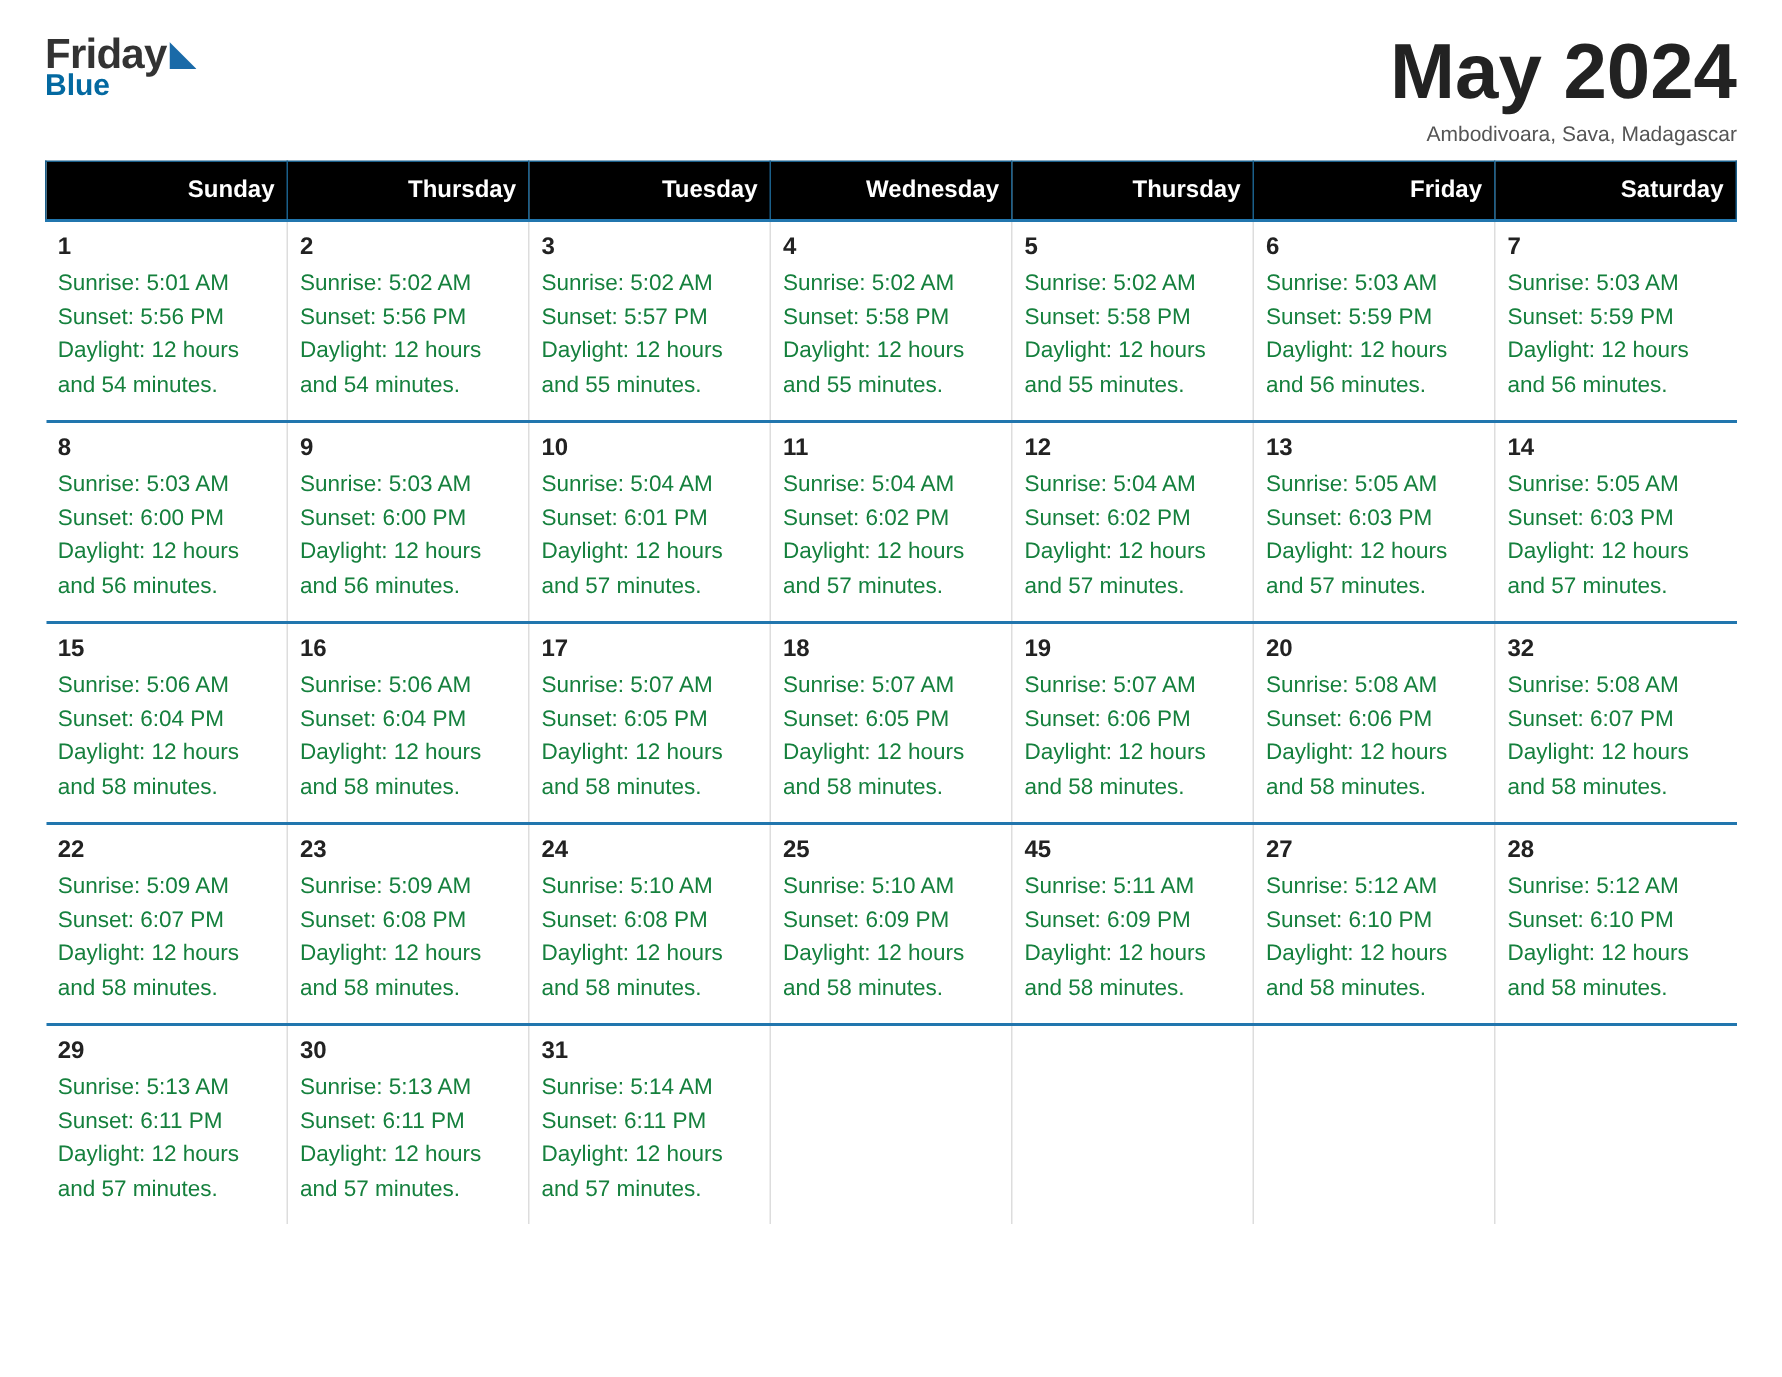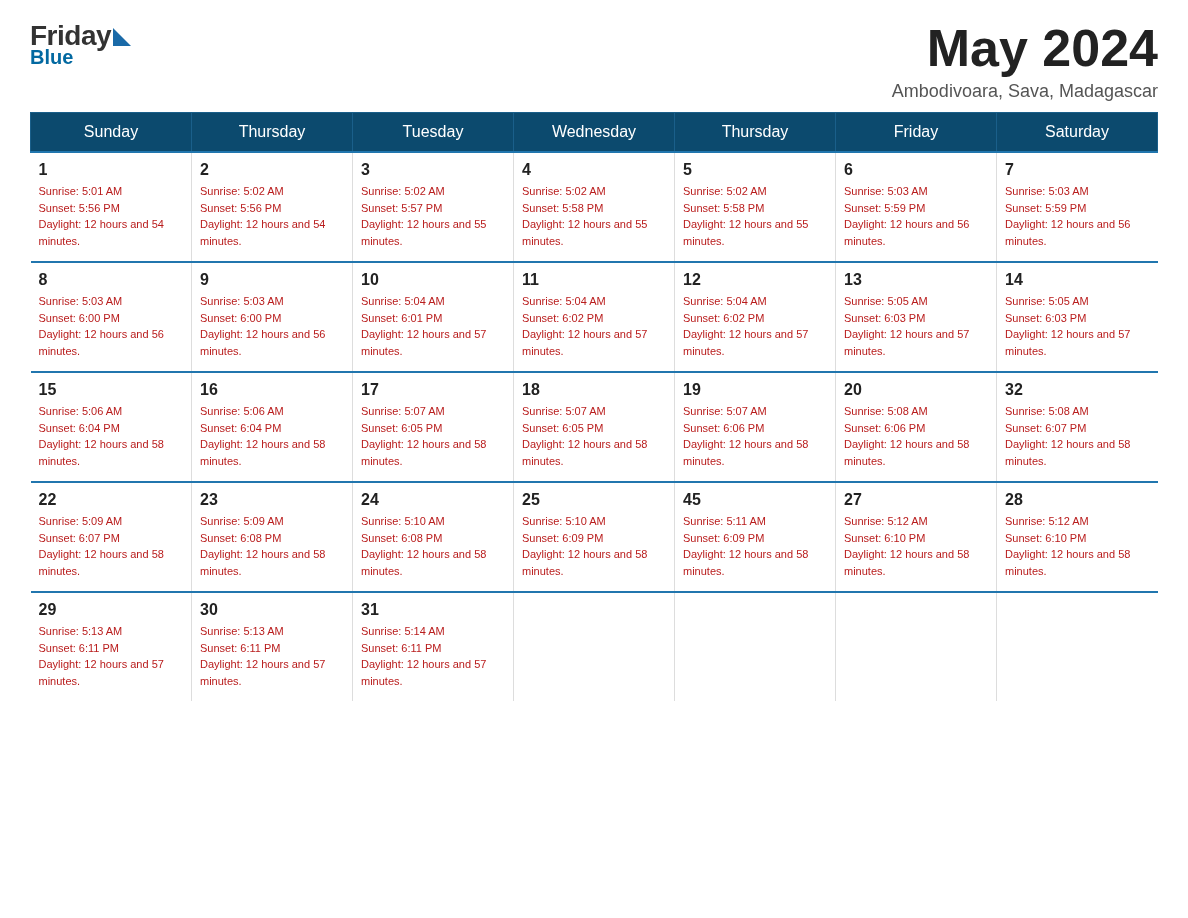--- a/index.html
+++ b/index.html
@@ -19,37 +19,37 @@
     .title-block {
       text-align: right;
     }
     .title-block h1 {
       font-size: 52px;
       font-weight: bold;
       color: #222;
       line-height: 1.1;
     }
     .title-block h2 {
-      font-size: 18px;
+      font-size: 14px;
       font-weight: normal;
       color: #555;
       margin-top: 4px;
     }
     .calendar {
       width: 100%;
       border-collapse: collapse;
       margin-top: 10px;
     }
     .calendar thead th {
-      background-color: #0c4a6e;
+      background-color: #000000;
       color: #fff;
       font-size: 16px;
-      font-weight: normal;
+      font-weight: bold;
       padding: 10px 8px;
-      text-align: center;
+      text-align: right;
       border: 1px solid #1a5f8a;
     }
     .calendar tbody tr {
       border-top: 2px solid #2176ae;
     }
     .calendar tbody td {
       vertical-align: top;
       padding: 8px 8px 12px 8px;
       border: none;
       border-right: 1px solid #ddd;
@@ -62,23 +62,23 @@
       border-right: none;
     }
     .day-number {
       font-size: 16px;
       font-weight: bold;
       display: block;
       margin-bottom: 4px;
       color: #222;
     }
     .day-info {
-      font-size: 11px;
+      font-size: 15px;
       line-height: 1.5;
-      color: #b91c1c;
+      color: #15803d;
     }
     .empty-cell {
       background: #fff;
     }
     .logo-wrapper {
       display: flex;
       flex-direction: column;
       align-items: flex-start;
     }
     .logo-line1 {

